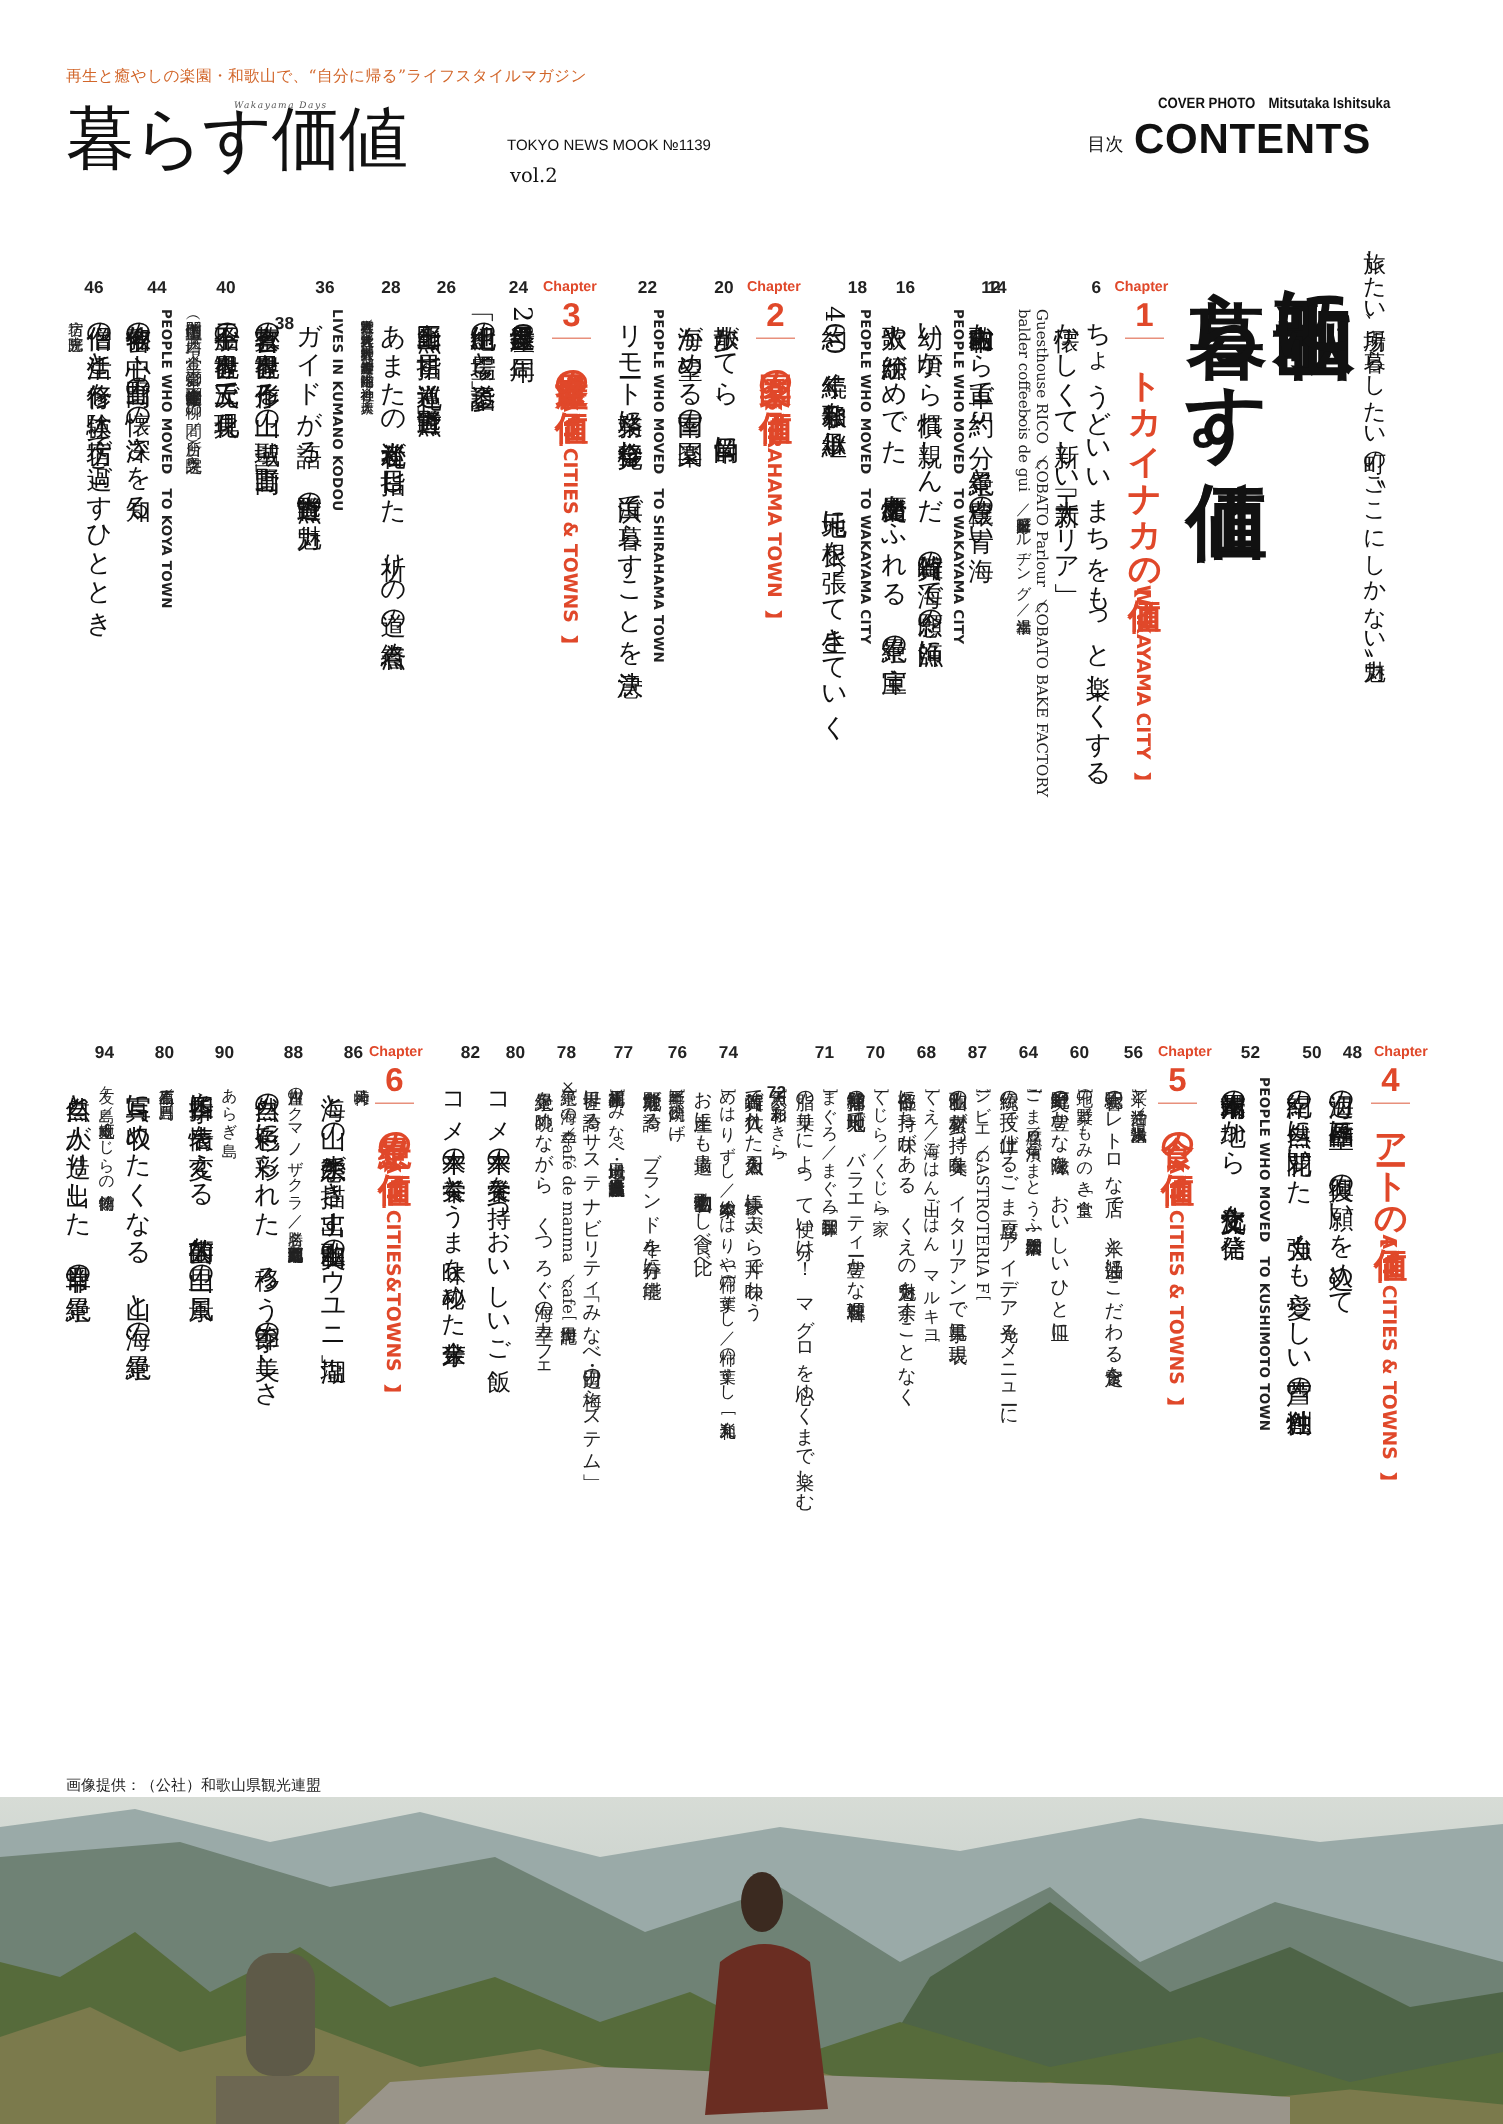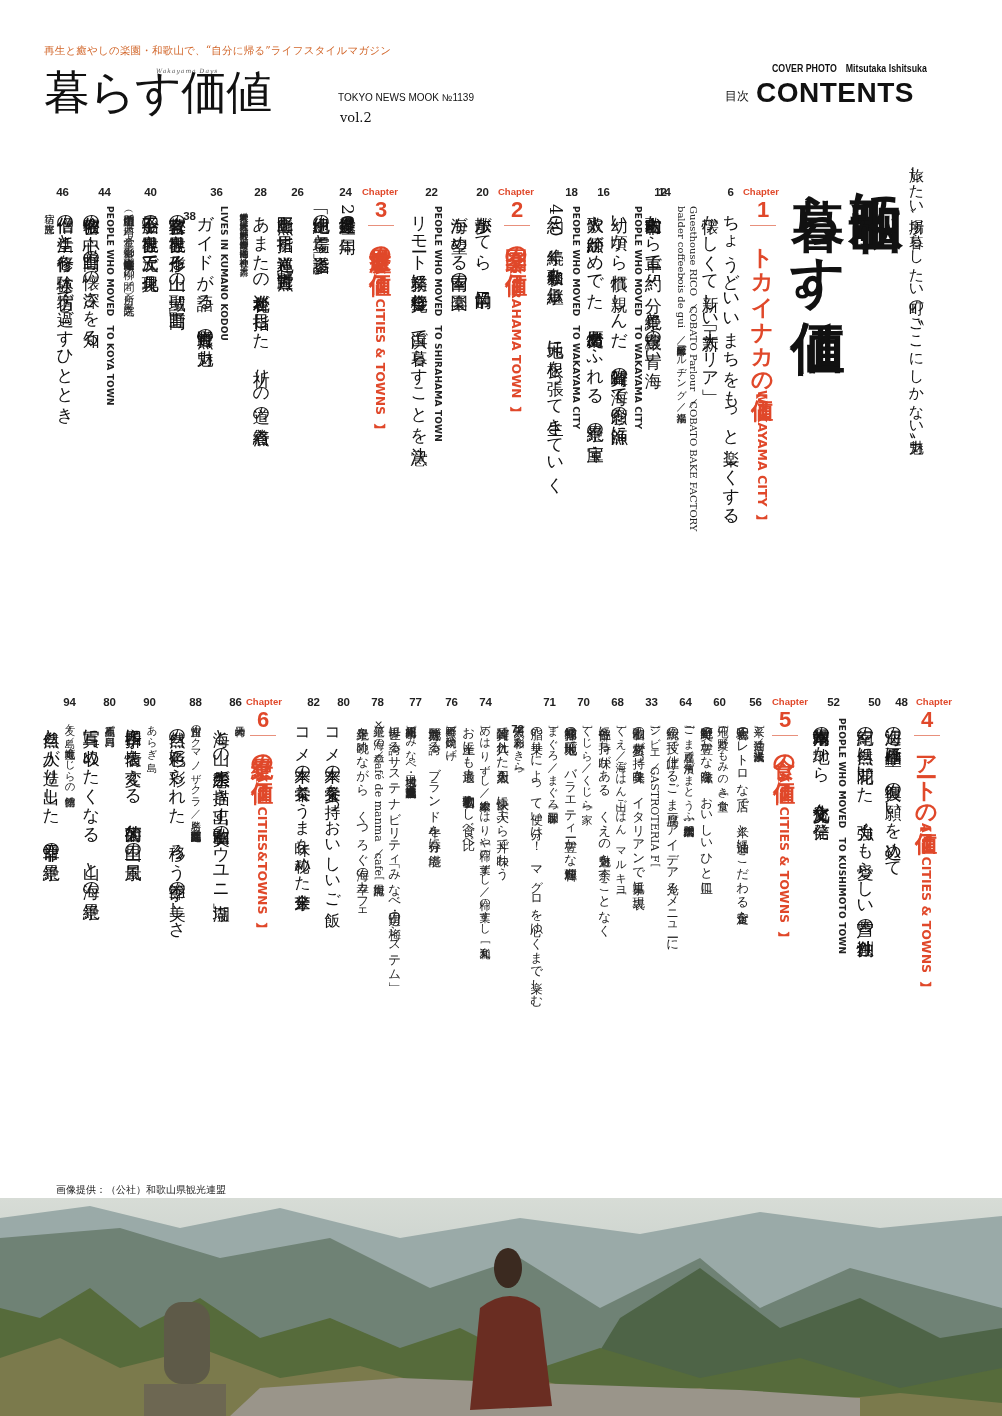--- a/index.html
+++ b/index.html
@@ -57,21 +57,21 @@
     font-size: 12.5px; color: #e0482a; margin-top: 8px; display: inline-block;
   }
   .headline { font-size: 17px; font-family: "DejaVu Serif", serif; color: #111; }
   .sub { font-size: 10px; font-family: "DejaVu Serif", serif; color: #222; }
   .eng { font-size: 9px; font-family: "DejaVu Sans", sans-serif; font-weight: bold; color: #222; letter-spacing: 0.2px; }
   .big-title {
     font-size: 54px; font-weight: bold; font-family: "DejaVu Serif", serif; line-height: 1.0;
   }
   .lead { font-size: 15px; font-family: "DejaVu Serif", serif; }
 
-  .photo-credit { left: 56px; top: 1183px; font-size: 10px; font-family: "DejaVu Sans", sans-serif; color: #222; }
+  .photo-credit { left: 44px; top: 1183px; font-size: 10px; font-family: "DejaVu Sans", sans-serif; color: #222; }
   .photo {
     left: 0; top: 1198px; width: 1002px; height: 218px; overflow: hidden;
     background: linear-gradient(180deg, #c9d3d0 0%, #a9b8b6 18%, #7f9390 35%, #5f7467 55%, #4b5f3f 72%, #6b6a4a 86%, #8c8778 100%);
   }
   .photo svg { display: block; }
 </style>
 </head>
 <body>
 
 <div class="abs tagline">再生と癒やしの楽園・和歌山で、“自分に帰る”ライフスタイルマガジン</div>
@@ -191,21 +191,21 @@
 <div class="col abs sub" style="left:736px; top:718px; font-size:12.5px;">元駅舎のレトロな店で　米と醤油にこだわる定食を</div>
 
 <div class="pnum" style="left:700px; top:696px;">60</div>
 <div class="col abs sub" style="left:716px; top:718px; font-size:11px;">［地の野菜／もみのき食堂］</div>
 <div class="col abs sub" style="left:700px; top:718px; font-size:12.5px;">紀美野町の豊かな滋味を　おいしいひと皿に</div>
 
 <div class="pnum" style="left:666px; top:696px;">64</div>
 <div class="col abs sub" style="left:682px; top:718px; font-size:11px;">［ごま豆腐／角濱ごまとうふ総本舗大門店］</div>
 <div class="col abs sub" style="left:666px; top:718px; font-size:12.5px;">伝統の技で仕上げるごま豆腐　アイデア光るメニューに</div>
 
-<div class="pnum" style="left:632px; top:696px;">33</div>
+<div class="pnum" style="left:632px; top:696px;">87</div>
 <div class="col abs sub" style="left:648px; top:718px; font-size:11px;">［ジビエ／GASTROTERIA F］</div>
 <div class="col abs sub" style="left:632px; top:718px; font-size:12.5px;">和歌山の素材が持つ美味を　イタリアンで見事に表現</div>
 
 <div class="pnum" style="left:598px; top:696px;">68</div>
 <div class="col abs sub" style="left:614px; top:718px; font-size:11px;">［くえ／海ごはん山ごはん　マルキヨ］</div>
 <div class="col abs sub" style="left:598px; top:718px; font-size:12.5px;">各部位に持ち味がある　くえの魅力を余すことなく</div>
 
 <div class="pnum" style="left:564px; top:696px;">70</div>
 <div class="col abs sub" style="left:580px; top:718px; font-size:11px;">［くじら／くじら家］</div>
 <div class="col abs sub" style="left:564px; top:718px; font-size:12.5px;">捕鯨発祥の地・太地町で　バラエティー豊かな鯨料理を</div>

